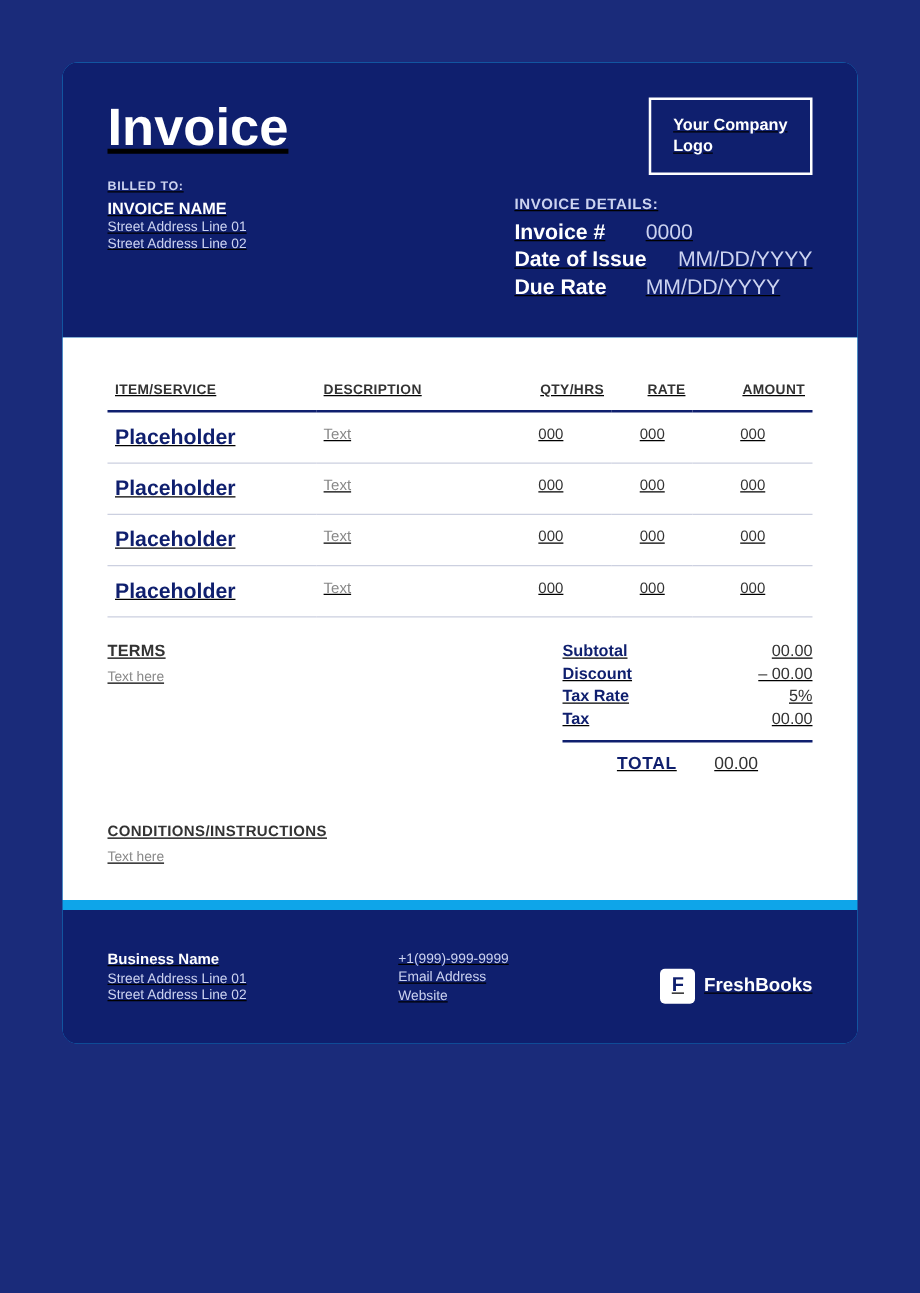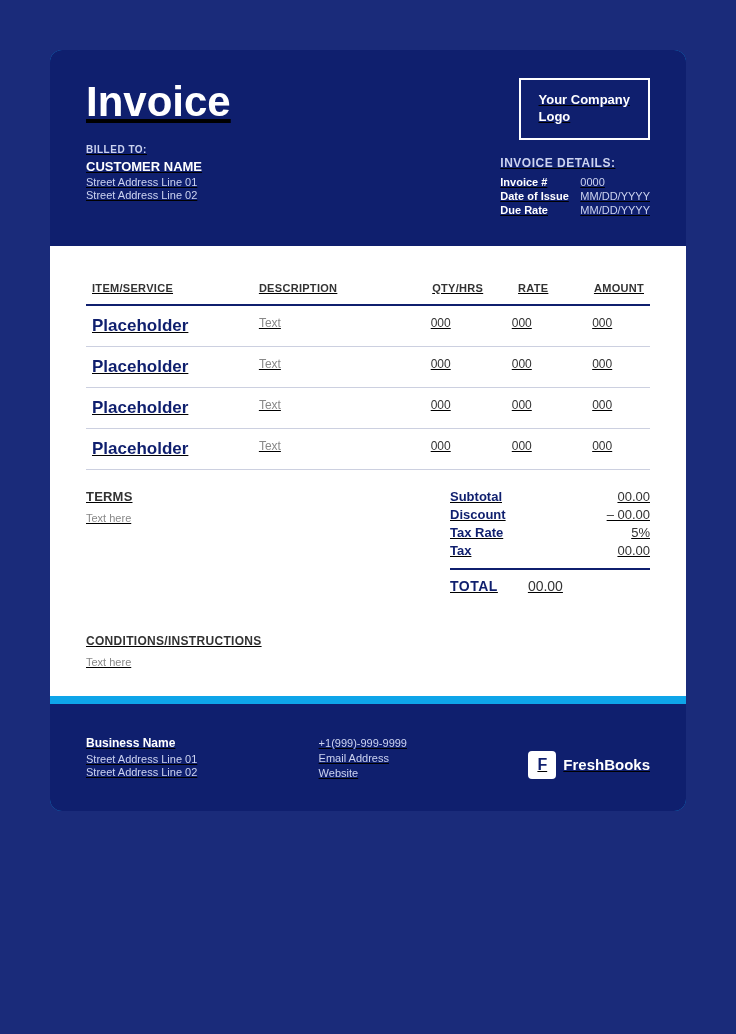--- a/index.html
+++ b/index.html
@@ -87,22 +87,22 @@
       font-size: 12px;
       font-weight: 700;
       color: #ccd3f0;
       letter-spacing: 0.5px;
       text-transform: uppercase;
       margin-bottom: 6px;
       align-self: flex-start;
     }
     .detail-row {
       display: flex;
-      gap: 0;
-      font-size: 11px;
+      gap: 25px;
+      font-size: 17px;
       margin-bottom: 2px;
       align-self: flex-start;
     }
     .detail-label {
       font-weight: 700;
       color: white;
       min-width: 80px;
     }
     .detail-value {
       color: #ccd3f0;
@@ -190,21 +190,21 @@
       color: #333;
       font-size: 13px;
     }
     .total-divider {
       border: none;
       border-top: 2px solid #0f1f6e;
       margin: 10px 0 8px 0;
     }
     .total-final-row {
       display: flex;
-      justify-content: flex-start;
+      justify-content: center;
       gap: 30px;
     }
     .total-final-label {
       font-size: 14px;
       font-weight: 700;
       color: #0f1f6e;
       letter-spacing: 0.5px;
     }
     .total-final-value {
       font-size: 14px;
@@ -290,21 +290,21 @@
 </head>
 <body>
 
 <div class="page-wrapper">
   <div class="invoice-container">
 
     <div class="header">
       <div class="header-left">
         <div class="invoice-title">Invoice</div>
         <div class="billed-to-label">BILLED TO:</div>
-        <div class="customer-name">CUSTOMER NAME</div>
+        <div class="customer-name">INVOICE NAME</div>
         <div class="address-line">Street Address Line 01</div>
         <div class="address-line">Street Address Line 02</div>
       </div>
       <div class="header-right">
         <div class="logo-box">
           <div class="logo-text">
             <span>Your Company</span><br>
             <span>Logo</span>
           </div>
         </div>

